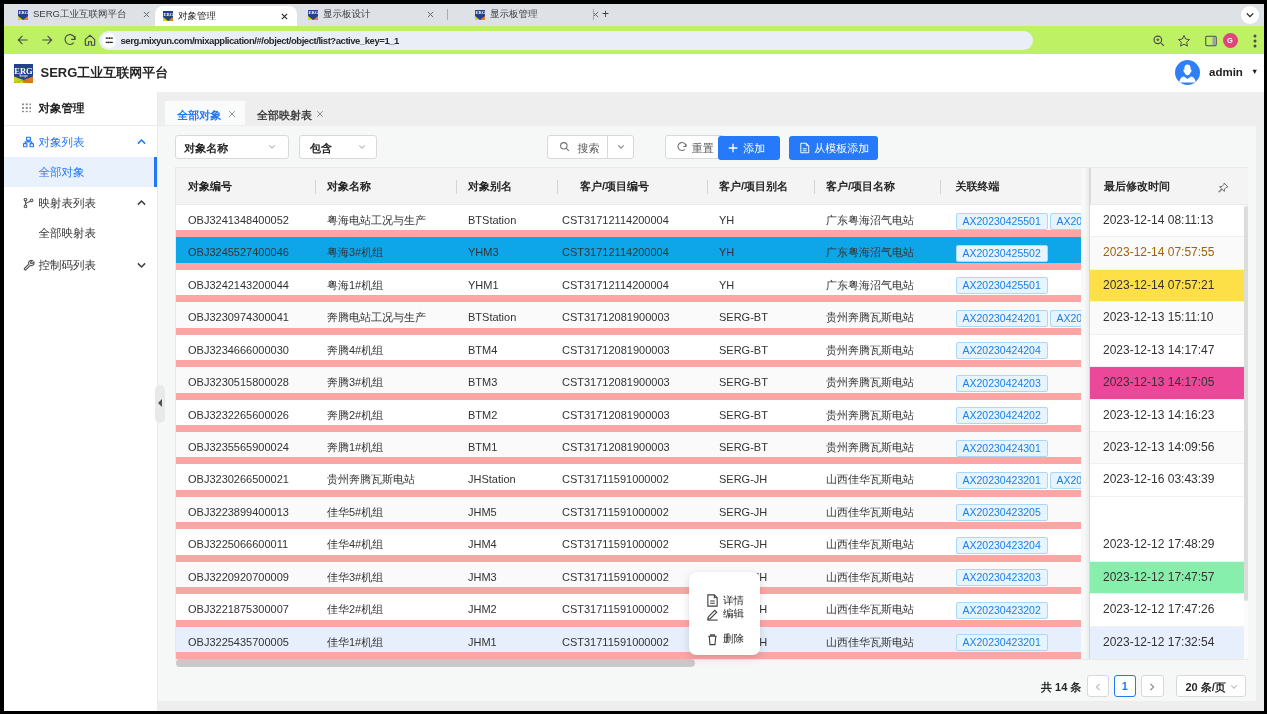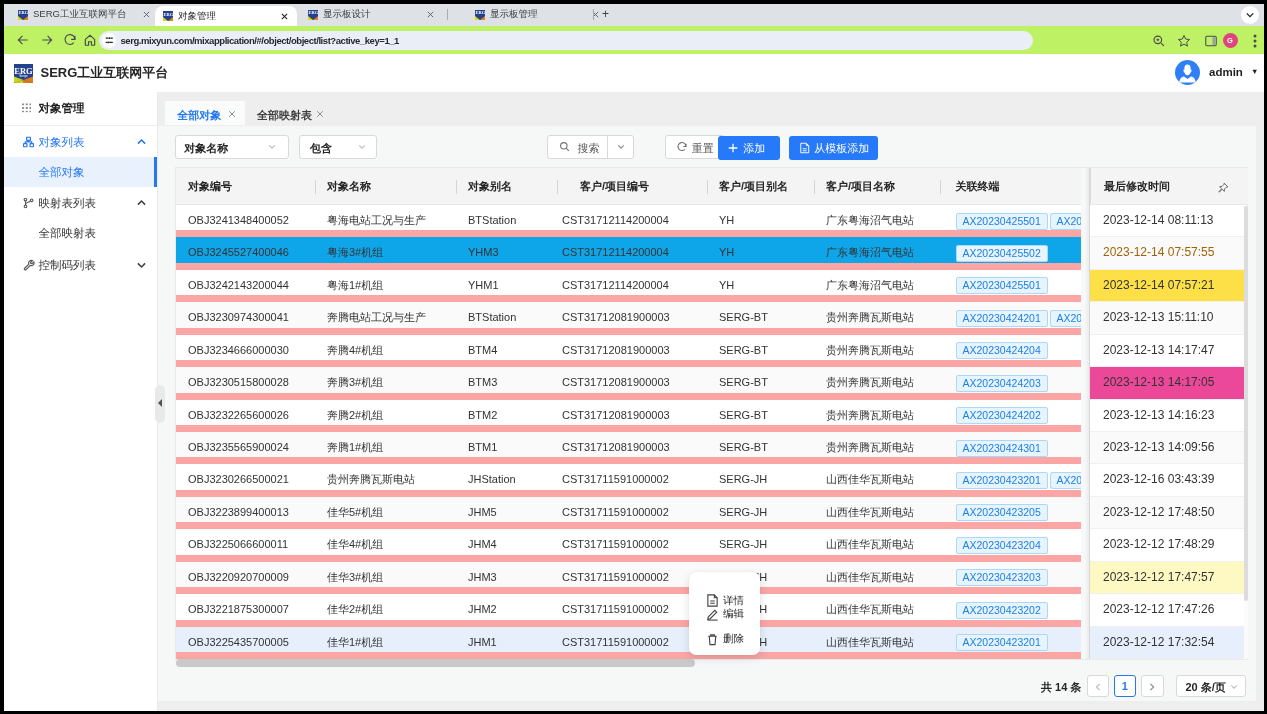--- a/index.html
+++ b/index.html
@@ -431,23 +431,20 @@
           </div>
           <div class="row" style="top:329.37px;background:#fafafa;">
             <span class="td" style="left:12px;max-width:127px;">OBJ3223899400013</span>
             <span class="td" style="left:151px;max-width:129px;">佳华5#机组</span>
             <span class="td" style="left:292px;max-width:89px;">JHM5</span>
             <span class="td" style="left:386px;max-width:145px;">CST31711591000002</span>
             <span class="td" style="left:543px;max-width:95px;">SERG-JH</span>
             <span class="td" style="left:650px;max-width:114px;">山西佳华瓦斯电站</span>
             <span class="tag" style="left:779.5px;">AX20230423205</span>
           </div>
-          <div class="fcell" style="top:329.37px;background:#fafafa;">
-            <span class="td" style="left:13px;color:#333;font-size:12px;">2023-12-12 17:48:50</span>
-          </div>
           <div class="row" style="top:361.8px;background:#fff;">
             <span class="td" style="left:12px;max-width:127px;">OBJ3225066600011</span>
             <span class="td" style="left:151px;max-width:129px;">佳华4#机组</span>
             <span class="td" style="left:292px;max-width:89px;">JHM4</span>
             <span class="td" style="left:386px;max-width:145px;">CST31711591000002</span>
             <span class="td" style="left:543px;max-width:95px;">SERG-JH</span>
             <span class="td" style="left:650px;max-width:114px;">山西佳华瓦斯电站</span>
             <span class="tag" style="left:779.5px;">AX20230423204</span>
           </div>
           <div class="fcell" style="top:361.8px;background:#fff;">
@@ -455,21 +452,21 @@
           </div>
           <div class="row" style="top:394.23px;background:#fafafa;">
             <span class="td" style="left:12px;max-width:127px;">OBJ3220920700009</span>
             <span class="td" style="left:151px;max-width:129px;">佳华3#机组</span>
             <span class="td" style="left:292px;max-width:89px;">JHM3</span>
             <span class="td" style="left:386px;max-width:145px;">CST31711591000002</span>
             <span class="td" style="left:543px;max-width:95px;">SERG-JH</span>
             <span class="td" style="left:650px;max-width:114px;">山西佳华瓦斯电站</span>
             <span class="tag" style="left:779.5px;">AX20230423203</span>
           </div>
-          <div class="fcell" style="top:394.23px;background:#fef9c3;text-decoration:underline;">
+          <div class="fcell" style="top:394.23px;background:#86efac;text-decoration:underline;">
             <span class="td" style="left:13px;color:#333;font-size:12px;">2023-12-12 17:47:57</span>
           </div>
           <div class="row" style="top:426.65999999999997px;background:#fff;">
             <span class="td" style="left:12px;max-width:127px;">OBJ3221875300007</span>
             <span class="td" style="left:151px;max-width:129px;">佳华2#机组</span>
             <span class="td" style="left:292px;max-width:89px;">JHM2</span>
             <span class="td" style="left:386px;max-width:145px;">CST31711591000002</span>
             <span class="td" style="left:543px;max-width:95px;">SERG-JH</span>
             <span class="td" style="left:650px;max-width:114px;">山西佳华瓦斯电站</span>
             <span class="tag" style="left:779.5px;">AX20230423202</span>

